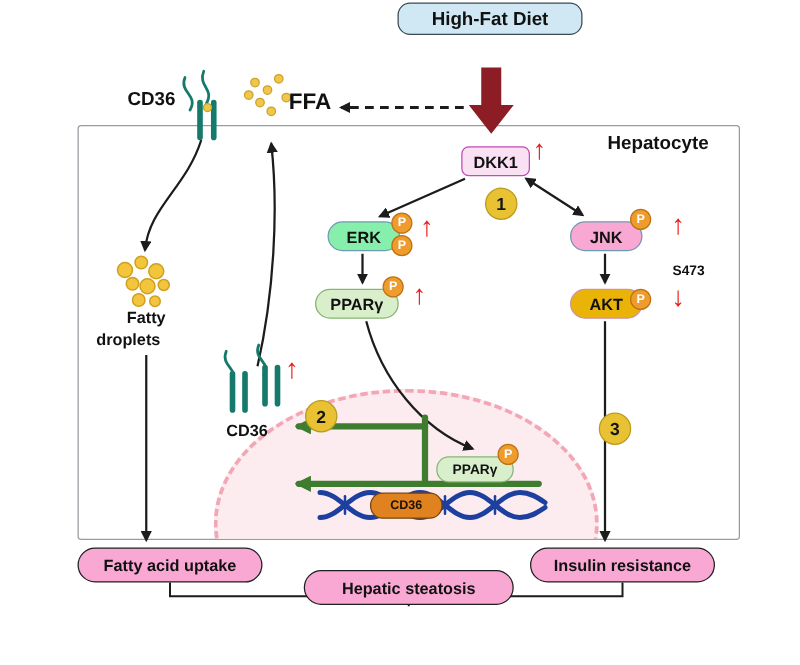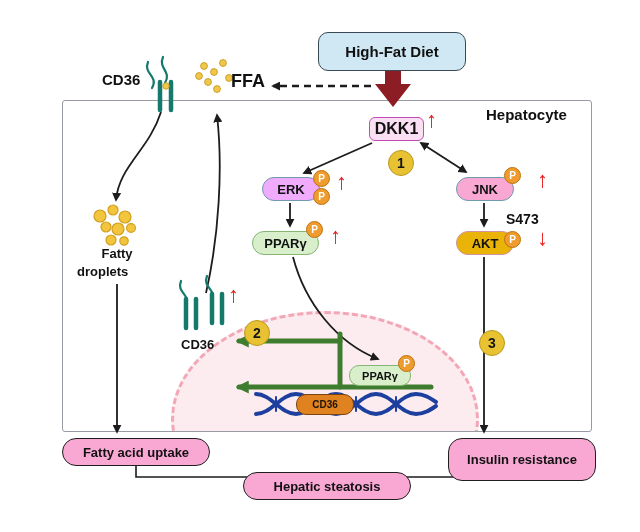--- a/index.html
+++ b/index.html
@@ -103,43 +103,43 @@
       <circle cx="113" cy="210" r="5"></circle>
     <circle cx="125" cy="217" r="6"></circle>
       <circle cx="106" cy="227" r="5"></circle>
     <circle cx="118" cy="229" r="6"></circle>
       <circle cx="131" cy="228" r="4.4"></circle>
     <circle cx="111" cy="240" r="5"></circle>
       <circle cx="124" cy="241" r="4.2"></circle>
   </g>
 </svg>
 
-<div class="box" style="left:318px;top:32px;width:148px;height:39px;background:#cfe8f3;border:1.6px solid #3a4a55;border-radius:10px;font-size:15px">High-Fat Diet</div>
+<div class="box" style="left:318px;top:2px;width:148px;height:26px;background:#cfe8f3;border:1.6px solid #3a4a55;border-radius:10px;font-size:15px">High-Fat Diet</div>
 
 <div class="lbl" style="left:486px;top:106px;font-size:15px">Hepatocyte</div>
 
-<div class="box" style="left:369px;top:117px;width:55px;height:24px;background:#f9e0f2;border:1.5px solid #c24bb5;border-radius:6px;font-size:16px">DKK1</div>
+<div class="box" style="left:369px;top:117px;width:55px;height:24px;background:#f9e0f2;border:1.5px solid #c24bb5;border-radius:6px;font-size:13px">DKK1</div>
 <span class="red" style="left:426px;top:109px">↑</span>
 
 <div class="step" style="left:388px;top:150px">1</div>
 
-<div class="box" style="left:262px;top:177px;width:58px;height:24px;background:#f0abfc;border:1.5px solid #6e9ab0;border-radius:12px;font-size:13px">ERK</div>
+<div class="box" style="left:262px;top:177px;width:58px;height:24px;background:#86efac;border:1.5px solid #6e9ab0;border-radius:12px;font-size:13px">ERK</div>
 <div class="p" style="left:313px;top:170px">P</div>
 <div class="p" style="left:313px;top:188px">P</div>
 <span class="red" style="left:336px;top:171px">↑</span>
 
 <div class="box" style="left:456px;top:177px;width:58px;height:24px;background:#f9a8d4;border:1.5px solid #6e9ab0;border-radius:12px;font-size:13px">JNK</div>
 <div class="p" style="left:504px;top:167px">P</div>
 <span class="red" style="left:537px;top:169px">↑</span>
 
 <div class="box" style="left:252px;top:231px;width:67px;height:24px;background:#d9eecb;border:1.5px solid #86b574;border-radius:12px;font-size:13px">PPARγ</div>
 <div class="p" style="left:306px;top:221px">P</div>
 <span class="red" style="left:330px;top:225px">↑</span>
 
-<div class="lbl" style="left:506px;top:211px;font-size:14px">S473</div>
+<div class="lbl" style="left:538px;top:211px;font-size:11px">S473</div>
 <div class="box" style="left:456px;top:231px;width:58px;height:24px;background:#eab308;border:1.5px solid #cf93a2;border-radius:12px;font-size:13px">AKT</div>
 <div class="p" style="left:504px;top:231px">P</div>
 <span class="red" style="left:537px;top:227px">↓</span>
 
 <div class="lbl" style="left:102px;top:71px;font-size:15px">CD36</div>
 <div class="lbl" style="left:231px;top:71px;font-size:18px">FFA</div>
 
 <div class="lbl" style="left:77px;top:246px;width:80px;text-align:center;font-size:13px">Fatty</div>
 <div class="lbl" style="left:77px;top:264px;width:80px;text-align:left;font-size:13px">droplets</div>
 
@@ -147,14 +147,14 @@
 <div class="lbl" style="left:181px;top:337px;font-size:13px">CD36</div>
 <div class="step" style="left:244px;top:320px">2</div>
 <div class="step" style="left:479px;top:330px">3</div>
 
 <div class="box" style="left:349px;top:365px;width:62px;height:21px;background:#d9eecb;border:1.5px solid #86b574;border-radius:10px;font-size:11px">PPARγ</div>
 <div class="p" style="left:398px;top:355px">P</div>
 
 <div class="box" style="left:296px;top:394px;width:58px;height:21px;background:#e08220;border:1.5px solid #7a4410;border-radius:10px;font-size:10px;color:#1d1206">CD36</div>
 
 <div class="box outcome" style="left:62px;top:438px;width:148px;height:28px">Fatty acid uptake</div>
-<div class="box outcome" style="left:448px;top:438px;width:148px;height:43px">Insulin resistance</div>
-<div class="box outcome" style="left:243px;top:472px;width:168px;height:28px">Hepatic steatosis</div>
+<div class="box outcome" style="left:424px;top:438px;width:148px;height:28px">Insulin resistance</div>
+<div class="box outcome" style="left:243px;top:456px;width:168px;height:28px">Hepatic steatosis</div>
 
 </body></html>

